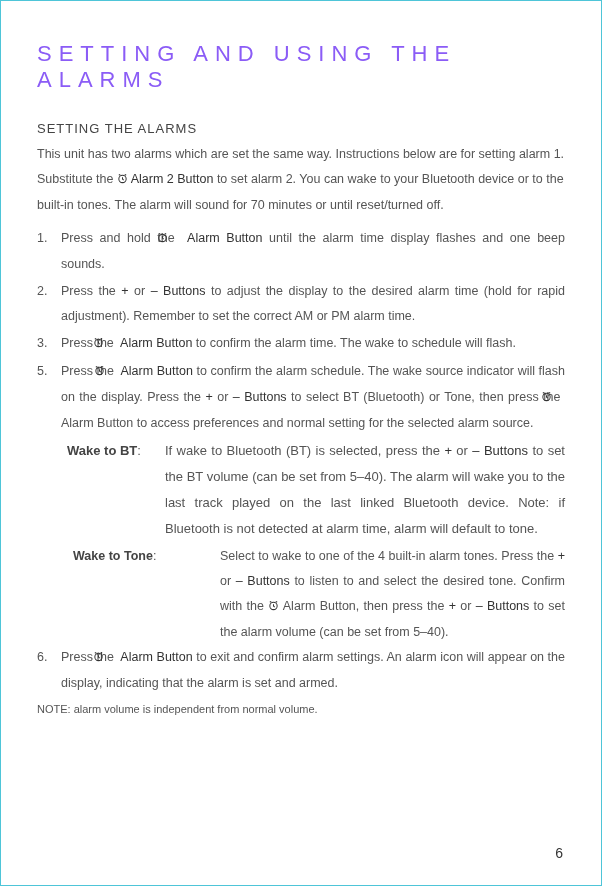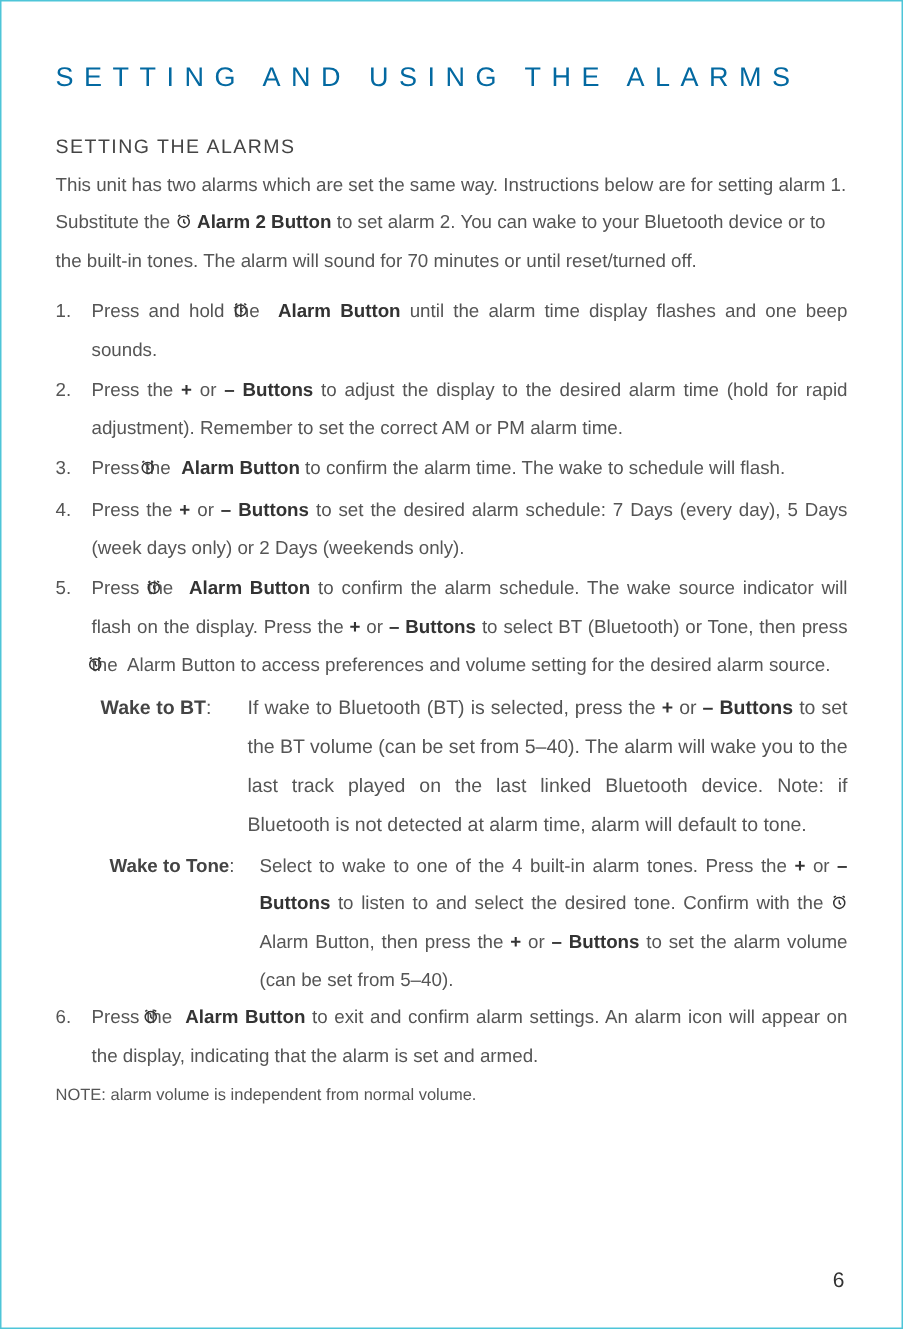--- a/index.html
+++ b/index.html
@@ -11,24 +11,24 @@
       width: 602px;
       height: 886px;
       background: #ffffff;
       border: 1px solid #4ec5d8;
       font-family: Arial, Helvetica, sans-serif;
       padding: 40px 36px 30px 36px;
       color: #333333;
       position: relative;
     }
     .main-heading {
-      font-size: 18px;
+      font-size: 22px;
       font-weight: 300;
       letter-spacing: 7px;
-      color: #0369a1;
+      color: #8b5cf6;
       margin-bottom: 28px;
       text-transform: uppercase;
     }
     .section-heading {
       font-size: 13px;
       font-weight: 400;
       letter-spacing: 1px;
       color: #444444;
       margin-bottom: 6px;
     }
@@ -71,21 +71,21 @@
     }
     .page-number {
       position: absolute;
       bottom: 24px;
       right: 38px;
       font-size: 14px;
       color: #333333;
     }
     b {
       color: #333333;
-      font-weight: bold;
+      font-weight: normal;
     }
     .alarm-icon {
       display: inline-block;
       vertical-align: -1px;
     }
   </style>
 </head>
 <body>
 
 <h1 class="main-heading">SETTING AND USING THE ALARMS</h1>
@@ -115,47 +115,44 @@
   </div>
 
   <div class="step-item">
     <span class="step-num">3.</span><span>Press the </span><span class="alarm-icon"><svg width="11" height="11" viewBox="0 0 24 24" fill="none" stroke="#333" stroke-width="2.2">
           <circle cx="12" cy="13" r="8"></circle>
           <path d="M12 9v4l2.5 2.5"></path>
           <path d="M4 5l3-2M20 5l-3-2"></path>
         </svg></span> <b>Alarm Button</b><span> to confirm the alarm time. The wake to schedule will flash.</span>
   </div>
 
-  <div class="step-item">
-    <span class="step-num">4.</span><span>Press the  </span><b>+</b><span> or </span><b>– Buttons</b><span> to set the desired alarm schedule:  7 Days (every day), 5 Days (week days only) or 2 Days (weekends only).</span>
-  </div>
 
   <div class="step-item">
     <span class="step-num">5.</span><span>Press the </span><span class="alarm-icon"><svg width="11" height="11" viewBox="0 0 24 24" fill="none" stroke="#333" stroke-width="2.2">
           <circle cx="12" cy="13" r="8"></circle>
           <path d="M12 9v4l2.5 2.5"></path>
           <path d="M4 5l3-2M20 5l-3-2"></path>
         </svg></span> <b>Alarm Button</b><span> to confirm the alarm schedule. The wake source indicator will flash on the display. Press the </span><b>+</b><span> or </span><b>– Buttons</b><span> to select BT (Bluetooth) or Tone, then press the </span><span class="alarm-icon"><svg width="11" height="11" viewBox="0 0 24 24" fill="none" stroke="#333" stroke-width="2.2">
           <circle cx="12" cy="13" r="8"></circle>
           <path d="M12 9v4l2.5 2.5"></path>
           <path d="M4 5l3-2M20 5l-3-2"></path>
-        </svg></span><span> Alarm Button to access preferences and volume setting for the desired alarm source.</span>
+        </svg></span><span> Alarm Button to access preferences and normal setting for the selected alarm source.</span>
   </div>
 
   <div style="padding-left:30px;">
     <div style="display:flex; font-size:13px; line-height:2; color:#555555; text-align:justify;">
       <div style="flex:0 0 98px;"><span class="sub-label">Wake to BT</span><span>:   </span></div>
       <div style="flex:1;">
         <span>If wake to Bluetooth (BT) is selected, press the </span><b>+</b><span> or </span><b>– Buttons</b><span> to set the BT volume (can be set from 5–40). The alarm will wake you to the last track played on the last linked Bluetooth device. Note: if Bluetooth is not detected at alarm time, alarm will default to tone.</span>
       </div>
     </div>
   </div>
 
   <div style="padding-left:36px; margin-top:2px;">
-    <div style="display:flex; font-size:12.5px; line-height:2; color:#555555; text-align:justify;">
+    <div style="display:flex; font-size:12.5px; line-height:2; color:#555555; text-align:justify;gap:47px;">
       <div style="flex:0 0 100px;"><span class="sub-label">Wake to Tone</span><span>:  </span></div>
       <div style="flex:1;">
         <span>Select to wake to one of the 4 built-in alarm tones. Press the </span><b>+</b><span> or </span><b>– Buttons</b><span> to listen to and select the desired tone. Confirm with the </span><span class="alarm-icon"><svg width="11" height="11" viewBox="0 0 24 24" fill="none" stroke="#333" stroke-width="2.2">
               <circle cx="12" cy="13" r="8"></circle>
               <path d="M12 9v4l2.5 2.5"></path>
               <path d="M4 5l3-2M20 5l-3-2"></path>
             </svg></span><span> Alarm Button, then press the </span><b>+</b><span> or </span><b>– Buttons</b><span> to set the alarm volume (can be set from 5–40).</span>
       </div>
     </div>
   </div>

